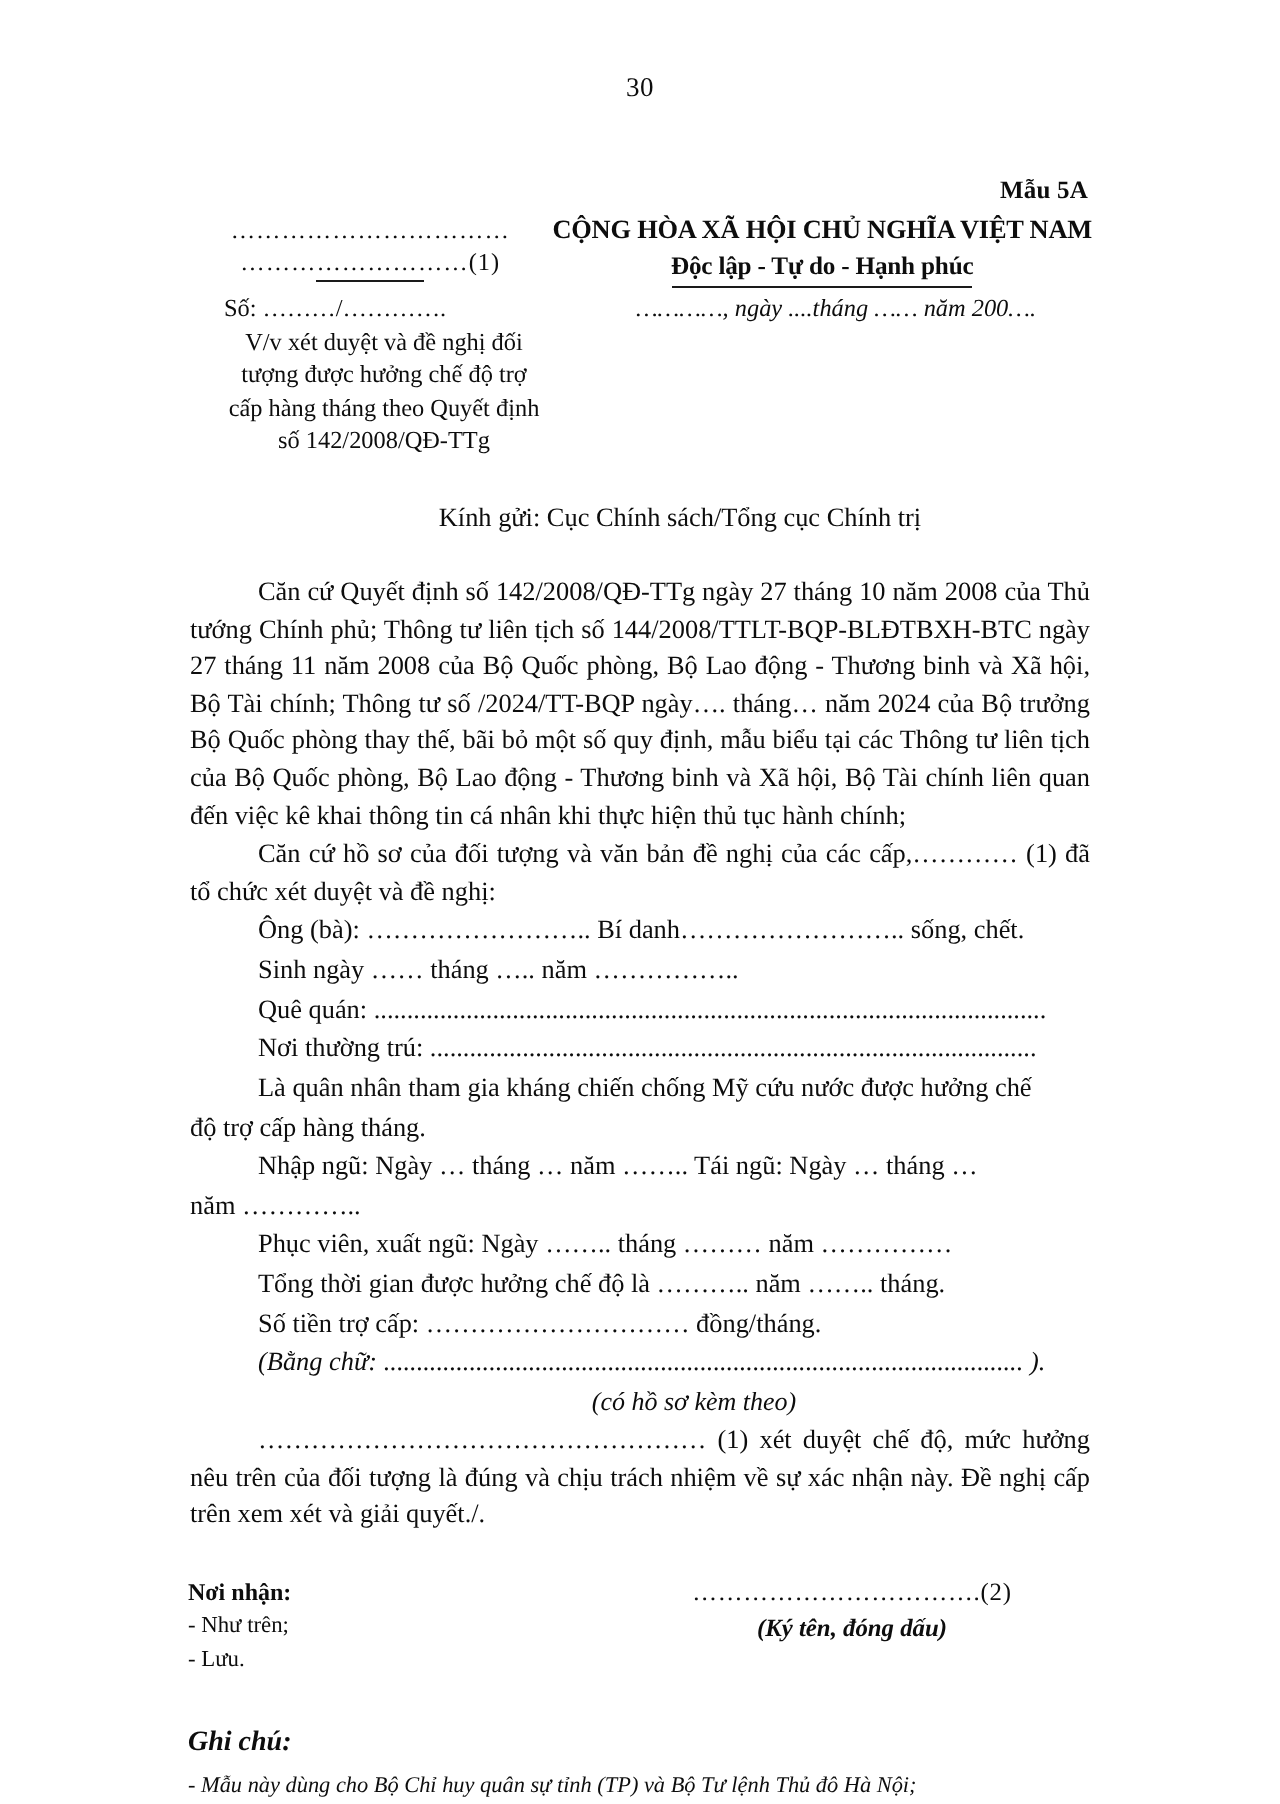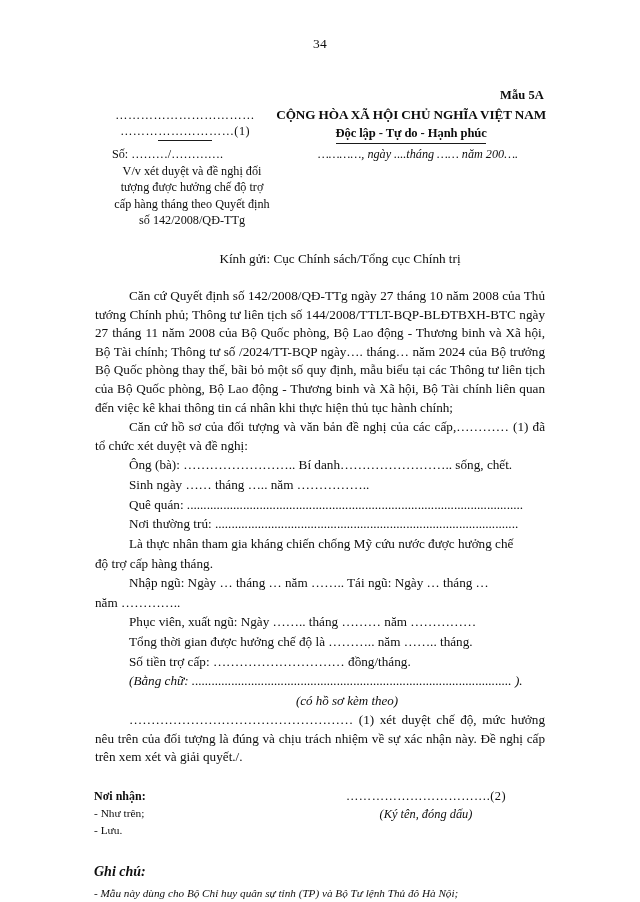--- a/index.html
+++ b/index.html
@@ -180,20 +180,21 @@
     font-size: 12.4px;
     padding-top: 2px;
   }
   .sign-right .dots2 {
     letter-spacing: .4px;
   }
   .sign-right .sig-note {
     font-style: italic;
     margin-top: 3px;
     font-size: 12.4px;
+    font-weight: bold;
   }
 
   
   .notes {
     margin-top: 22px;
     font-size: 11.2px;
     line-height: 1.62;
     font-style: italic;
   }
   .notes .notes-title {
@@ -203,21 +204,21 @@
   }
   .notes div {
     white-space: nowrap;
   }
 </style>
 </head>
 <body>
 
 <div class="page">
 
-  <div class="page-number">34</div>
+  <div class="page-number">30</div>
 
   <div class="content">
 
     <div class="form-code">Mẫu 5A</div>
 
     <div class="header-row">
       <div class="header-left">
         <span class="dots-a">……………………………</span>
         <span class="dots-a">………………………(1)</span>
         <div class="org-rule"></div>
@@ -244,21 +245,21 @@
 
     <div class="body-block">
       <p>Căn cứ Quyết định số 142/2008/QĐ-TTg ngày 27 tháng 10 năm 2008 của Thủ tướng Chính phủ; Thông tư liên tịch số 144/2008/TTLT-BQP-BLĐTBXH-BTC ngày 27 tháng 11 năm 2008 của Bộ Quốc phòng, Bộ Lao động - Thương binh và Xã hội, Bộ Tài chính; Thông tư số        /2024/TT-BQP ngày…. tháng… năm 2024 của Bộ trưởng Bộ Quốc phòng thay thế, bãi bỏ một số quy định, mẫu biểu tại các Thông tư liên tịch của Bộ Quốc phòng, Bộ Lao động - Thương binh và Xã hội, Bộ Tài chính liên quan đến việc kê khai thông tin cá nhân khi thực hiện thủ tục hành chính;</p>
       <p>Căn cứ hồ sơ của đối tượng và văn bản đề nghị của các cấp,………… (1) đã tổ chức xét duyệt và đề nghị:</p>
 
       <p class="field-line">Ông (bà): …………………….. Bí danh…………………….. sống, chết.</p>
       <p class="field-line">Sinh ngày …… tháng ….. năm ……………..</p>
       <p class="field-line">Quê quán: ......................................................................................................</p>
       <p class="field-line">Nơi thường trú: ............................................................................................</p>
 
-      <p class="field-line wrap">Là thực nhân tham gia kháng chiến chống Mỹ cứu nước được hưởng chế</p>
+      <p class="field-line wrap">Là quân nhân tham gia kháng chiến chống Mỹ cứu nước được hưởng chế</p>
       <p class="field-line noindent" style="text-indent:0">độ trợ cấp hàng tháng.</p>
 
       <p class="field-line">Nhập ngũ: Ngày … tháng … năm …….. Tái ngũ: Ngày … tháng …</p>
       <p class="field-line" style="text-indent:0">năm …………..</p>
 
       <p class="field-line">Phục viên, xuất ngũ: Ngày …….. tháng ……… năm ……………</p>
       <p class="field-line">Tổng thời gian được hưởng chế độ là ……….. năm …….. tháng.</p>
       <p class="field-line">Số tiền trợ cấp: ………………………… đồng/tháng.</p>
       <p class="field-line italic">(Bằng chữ: ................................................................................................. ).</p>
       <p class="center-note">(có hồ sơ kèm theo)</p>

